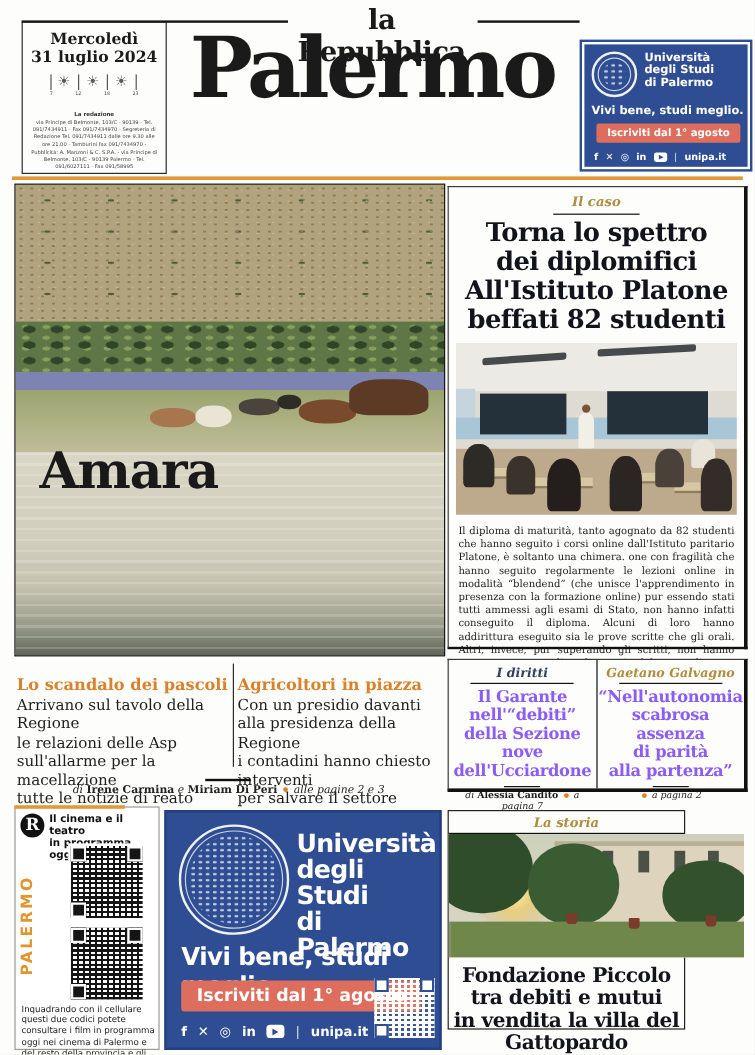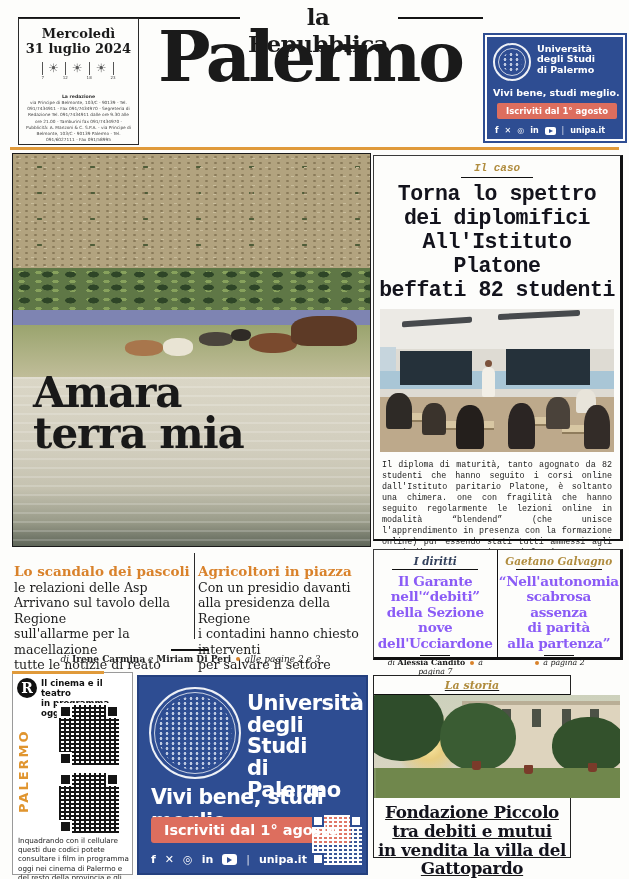--- a/index.html
+++ b/index.html
@@ -69,21 +69,21 @@
   .subdiv{position:absolute;left:182px;top:2px;width:1px;height:86px;background:#2a2a2a;}
   .subtitle{font-weight:bold;font-size:13.5px;color:#d9822b;margin-bottom:1px;}
   .subline{font-size:12.6px;line-height:1.23;color:#1e1e1e;}
   .mainbyrule{left:171px;top:649px;width:38px;border-top:2px solid #111;}
   .mainbyline{left:12px;top:654px;width:357px;text-align:center;font-size:9px;color:#222;}
   .by-it{font-style:italic;}
   .by-b{font-weight:bold;}
   .dot{display:inline-block;width:4px;height:4px;border-radius:50%;background:#d9822b;margin:0 2px 1px 2px;vertical-align:middle;}
 
   
-  .boxcaso{left:373px;top:155px;width:250px;height:386px;border:1px solid #3a3a3a;border-right:3px solid #111;border-bottom:2px solid #111;box-sizing:border-box;background:#fdfdfb;font-family:Liberation Mono, monospace;}
+  .boxcaso{left:373px;top:155px;width:250px;height:386px;border:1px solid #3a3a3a;border-right:3px solid #111;border-bottom:2px solid #111;box-sizing:border-box;background:#fdfdfb;}
   .kicker{font-style:italic;font-weight:bold;font-size:11px;text-align:center;color:#b08c3e;}
   .kicker-dark{color:#33415c;}
   .krule{width:72px;border-top:1.5px solid #111;margin:3px auto 4px auto;}
   .casohead{font-weight:bold;font-size:21.5px;line-height:1.12;text-align:center;color:#13131c;letter-spacing:-.5px;}
   .classroom{position:relative;width:234px;height:143px;margin:7px auto 6px auto;overflow:hidden;background:#dedbd3;}
   .cl-ceiling{position:absolute;left:0;top:0;width:100%;height:40px;background:#eceae5;}
   .cl-light{position:absolute;height:6px;background:#474a4d;border-radius:2px;}
   .cl-blue{position:absolute;left:0;top:62px;width:100%;height:18px;background:#a9c6d6;}
   .cl-board{position:absolute;top:42px;background:#25313a;}
   .cl-window{position:absolute;left:0;top:38px;width:16px;height:42px;background:#c6d5dd;}
@@ -97,21 +97,21 @@
 
   .boxduo{left:373px;top:549px;width:250px;height:111px;border:1px solid #3a3a3a;border-right:3px solid #111;border-bottom:3px solid #111;box-sizing:border-box;display:flex;background:#fdfdfb;}
   .duocell{flex:1;padding-top:5px;text-align:center;position:relative;}
   .duocell-1{border-right:1.5px solid #111;}
   .duokicker{font-style:italic;font-weight:bold;font-size:10.5px;}
   .duorule{width:86px;border-top:1.2px solid #111;margin:2px auto 4px auto;}
   .duohead{font-weight:bold;font-size:13.6px;line-height:1.14;color:#8b5cf6;letter-spacing:-.3px;}
   .duobyrule{width:30px;border-top:1.5px solid #111;margin:4px auto 2px auto;}
   .duobyline{font-size:7.8px;}
 
-  .boxstoria{left:373px;top:675px;width:198px;height:183px;border:1.5px solid #222;box-sizing:border-box;background:#fdfdfb;text-decoration:underline;}
+  .boxstoria{left:373px;top:675px;width:198px;height:183px;border:1.5px solid #222;box-sizing:border-box;background:#fdfdfb;}
   .storiarule{width:100%;border-top:1.5px solid #111;margin-top:2px;}
   .villa{position:relative;width:246px;height:103px;overflow:hidden;background:linear-gradient(#cdd1bc,#dcd6c4);}
   .v-build{position:absolute;left:88px;top:6px;width:160px;height:66px;background:#ded4be;border-top:4px solid #b9ae96;}
   .v-win{position:absolute;top:14px;width:9px;height:18px;background:#4c5146;}
   .v-sun{position:absolute;left:18px;top:18px;width:74px;height:64px;border-radius:50%;
      background:radial-gradient(circle,#fbe9a6 0%,#e8cd7f 30%,rgba(215,190,120,.25) 62%,transparent 70%);}
   .v-tree{position:absolute;border-radius:48%;}
   .v-grass{position:absolute;left:0;bottom:0;width:100%;height:30px;background:#70874c;
      background-image:linear-gradient(90deg,rgba(255,255,255,.12) 0 2px,transparent 2px 11px);}
   .v-pot{position:absolute;width:9px;height:9px;background:#7a3b2a;border-radius:1px 1px 3px 3px;}
@@ -218,29 +218,28 @@
     <div class="ph-bank"></div>
     <div class="cow" style="left:112px;top:186px;width:38px;height:16px;background:#a8764c"></div>
     <div class="cow" style="left:150px;top:184px;width:30px;height:18px;background:#e9e4d4"></div>
     <div class="cow" style="left:186px;top:178px;width:34px;height:14px;background:#4a443c"></div>
     <div class="cow" style="left:218px;top:175px;width:20px;height:12px;background:#2f2b26"></div>
     <div class="cow" style="left:236px;top:179px;width:48px;height:20px;background:#7a4a2e"></div>
     <div class="cow" style="left:278px;top:162px;width:66px;height:30px;background:#5d3a26;border-radius:40% 40% 25% 25%"></div>
     <div class="ph-water"></div>
     <div class="headline1">
       <div>Amara</div>
-      <div>terra mia</div>
     </div>
   </figure>
 
   <div class="abs subcols">
     <div class="subcol subcol-1">
       <div class="subtitle">Lo scandalo dei pascoli</div>
+      <div class="subline">Arrivano sul tavolo della Regione</div>
       <div class="subline">le relazioni delle Asp</div>
-      <div class="subline">Arrivano sul tavolo della Regione</div>
       <div class="subline">sull'allarme per la macellazione</div>
       <div class="subline">tutte le notizie di reato</div>
     </div>
     <div class="subdiv"></div>
     <div class="subcol subcol-2">
       <div class="subtitle">Agricoltori in piazza</div>
       <div class="subline">Con un presidio davanti</div>
       <div class="subline">alla presidenza della Regione</div>
       <div class="subline">i contadini hanno chiesto interventi</div>
       <div class="subline">per salvare il settore messo</div>

